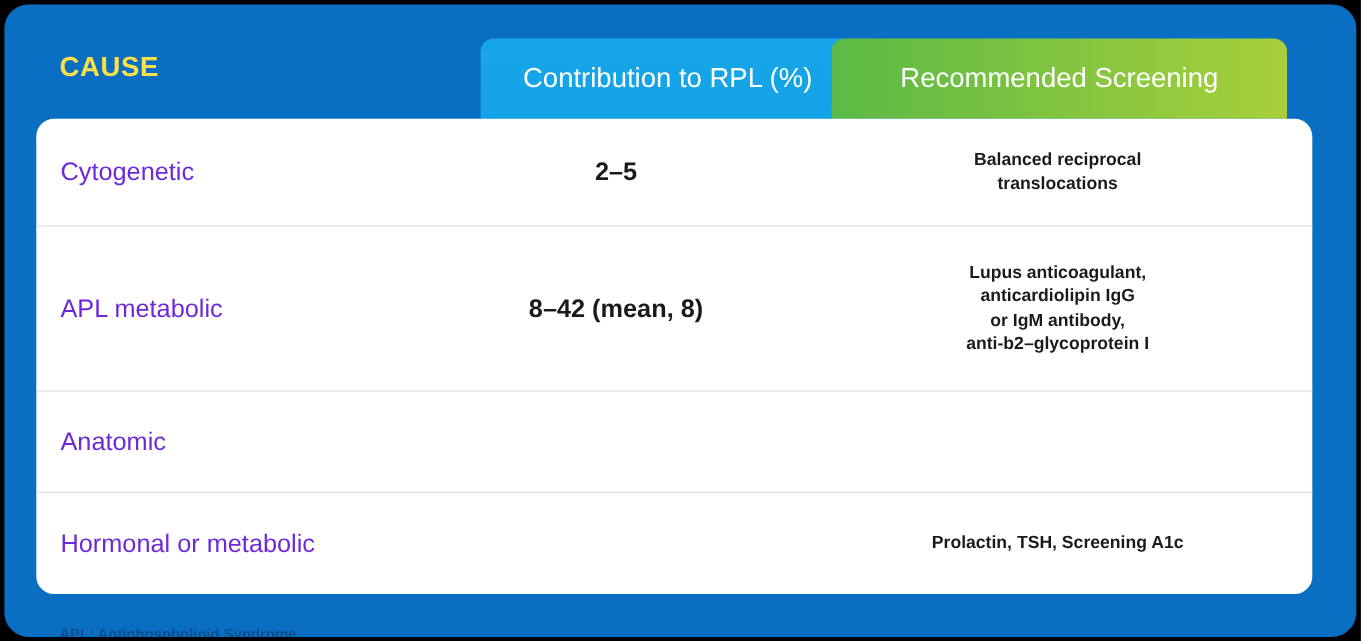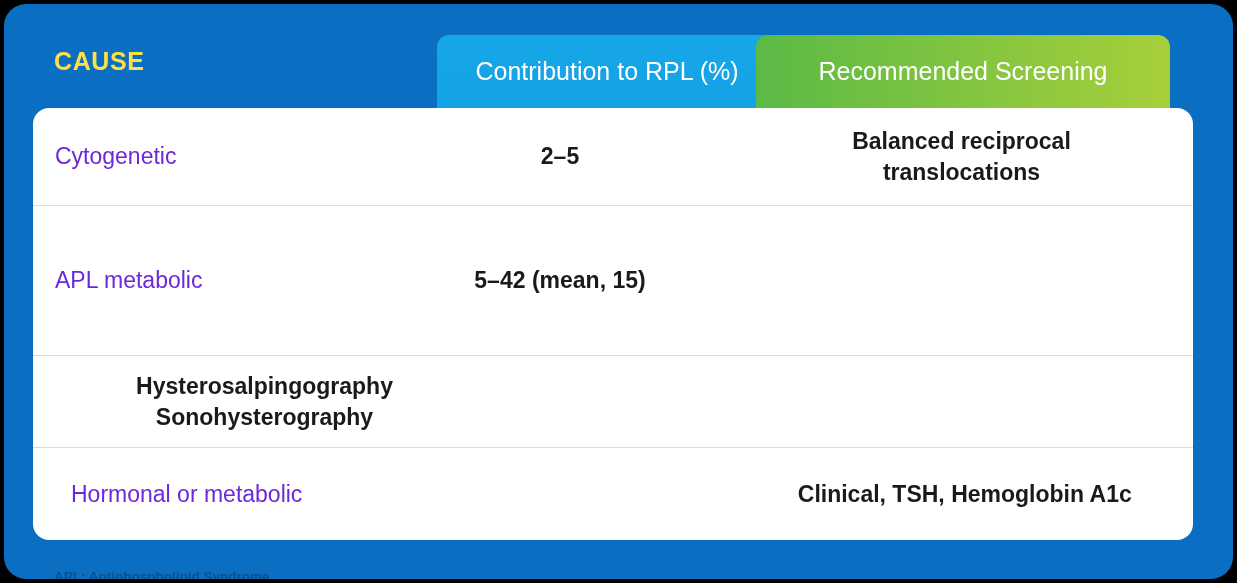--- a/index.html
+++ b/index.html
@@ -109,32 +109,32 @@
     width: 340px;
     box-sizing: border-box;
     font-size: 23px;
     color: #1a1a1a;
     text-align: center;
     font-weight: bold;
   }
   .col-screen {
     width: 463px;
     box-sizing: border-box;
-    font-size: 23px;
+    font-size: 16px;
     color: #1a1a1a;
     text-align: center;
     font-weight: bold;
     line-height: 1.32;
     white-space: pre-line;
   }
 
   .row-1 { height: 98px; }
   .row-2 { height: 150px; }
   .row-3 { height: 92px; }
-  .row-4 { height: 92px; padding-left: 16px; }
+  .row-4 { height: 92px; }
 
   
   .footnotes {
     position: absolute;
     left: 0;
     top: 536px;
     width: 100%;
     height: 47px;
   }
   .footnote {
@@ -163,32 +163,35 @@
 
     <div class="row row-1">
       <div class="col-cause">Cytogenetic</div>
       <div class="col-contrib">2–5</div>
       <div class="col-screen">Balanced reciprocal
 translocations</div>
     </div>
 
     <div class="row row-2">
       <div class="col-cause">APL metabolic</div>
-      <div class="col-contrib">5–42 (mean, 15)</div>
+      <div class="col-contrib">8–42 (mean, 8)</div>
+      <div class="col-screen">Lupus anticoagulant,
+anticardiolipin IgG
+or IgM antibody,
+anti-b2–glycoprotein I</div>
     </div>
 
     <div class="row row-3">
-      <div class="col-screen">Hysterosalpingography
-Sonohysterography</div>
+      <div class="col-cause">Anatomic</div>
     </div>
 
     <div class="row row-4">
       <div class="col-cause">Hormonal or metabolic</div>
       <div class="col-contrib"></div>
-      <div class="col-screen">Clinical, TSH, Hemoglobin A1c</div>
+      <div class="col-screen">Prolactin, TSH, Screening A1c</div>
     </div>
 
   </div>
 
   <div class="footnotes">
     <div class="footnote fn-left">APL: Antiphospholipid Syndrome</div>
   </div>
 
 </div>
 

